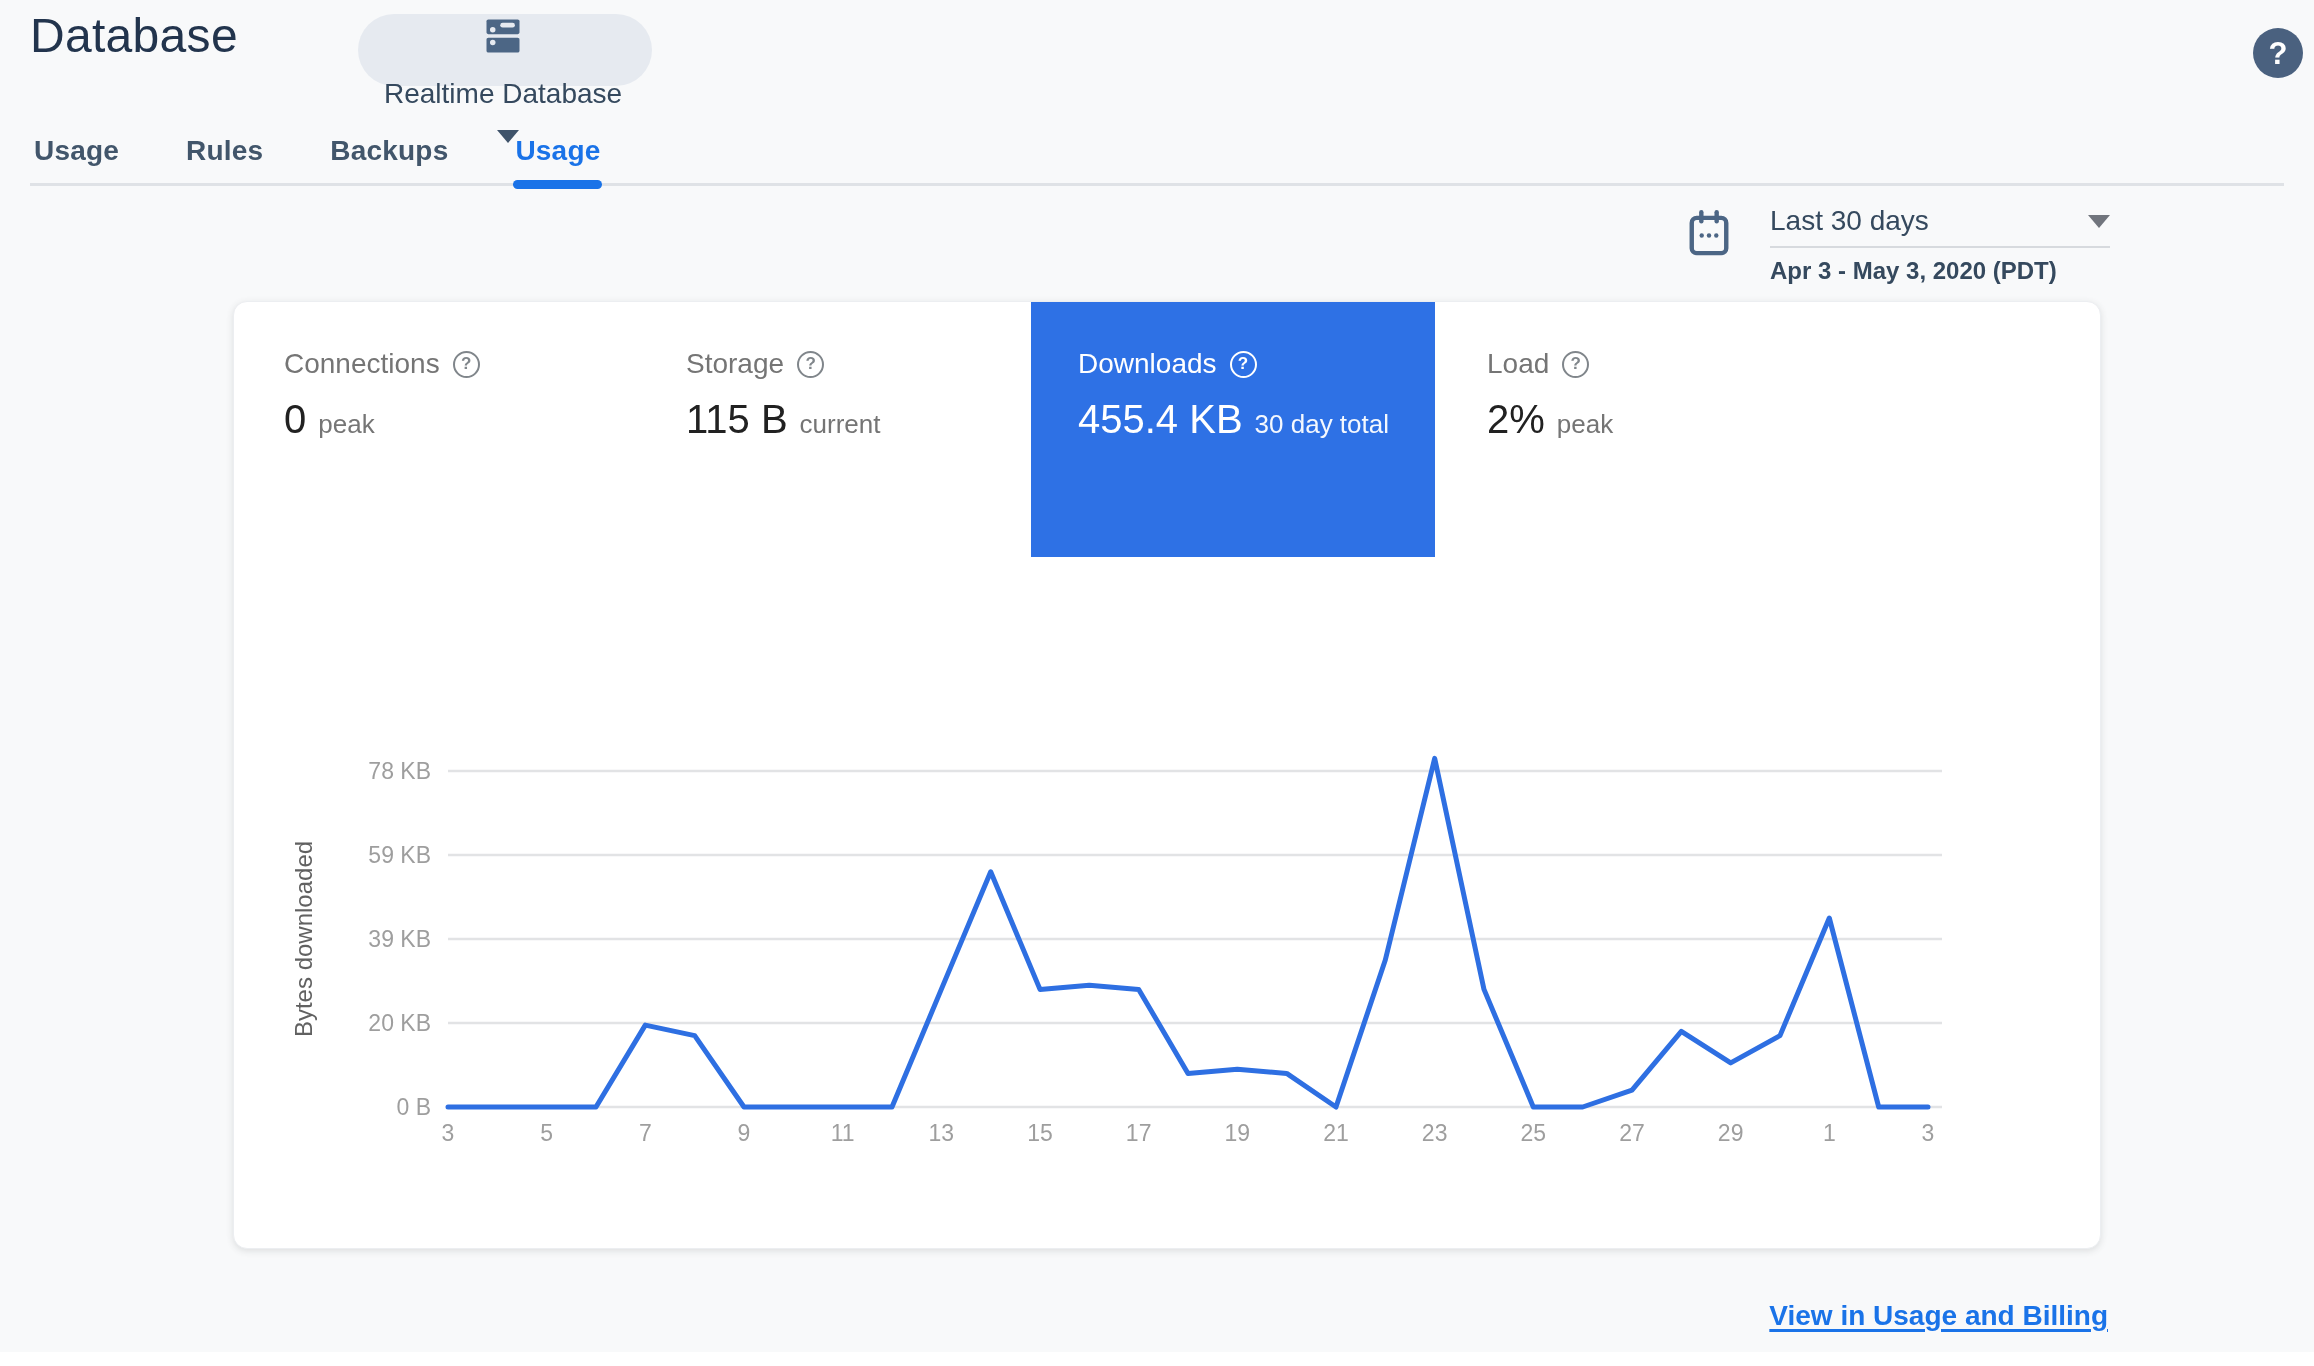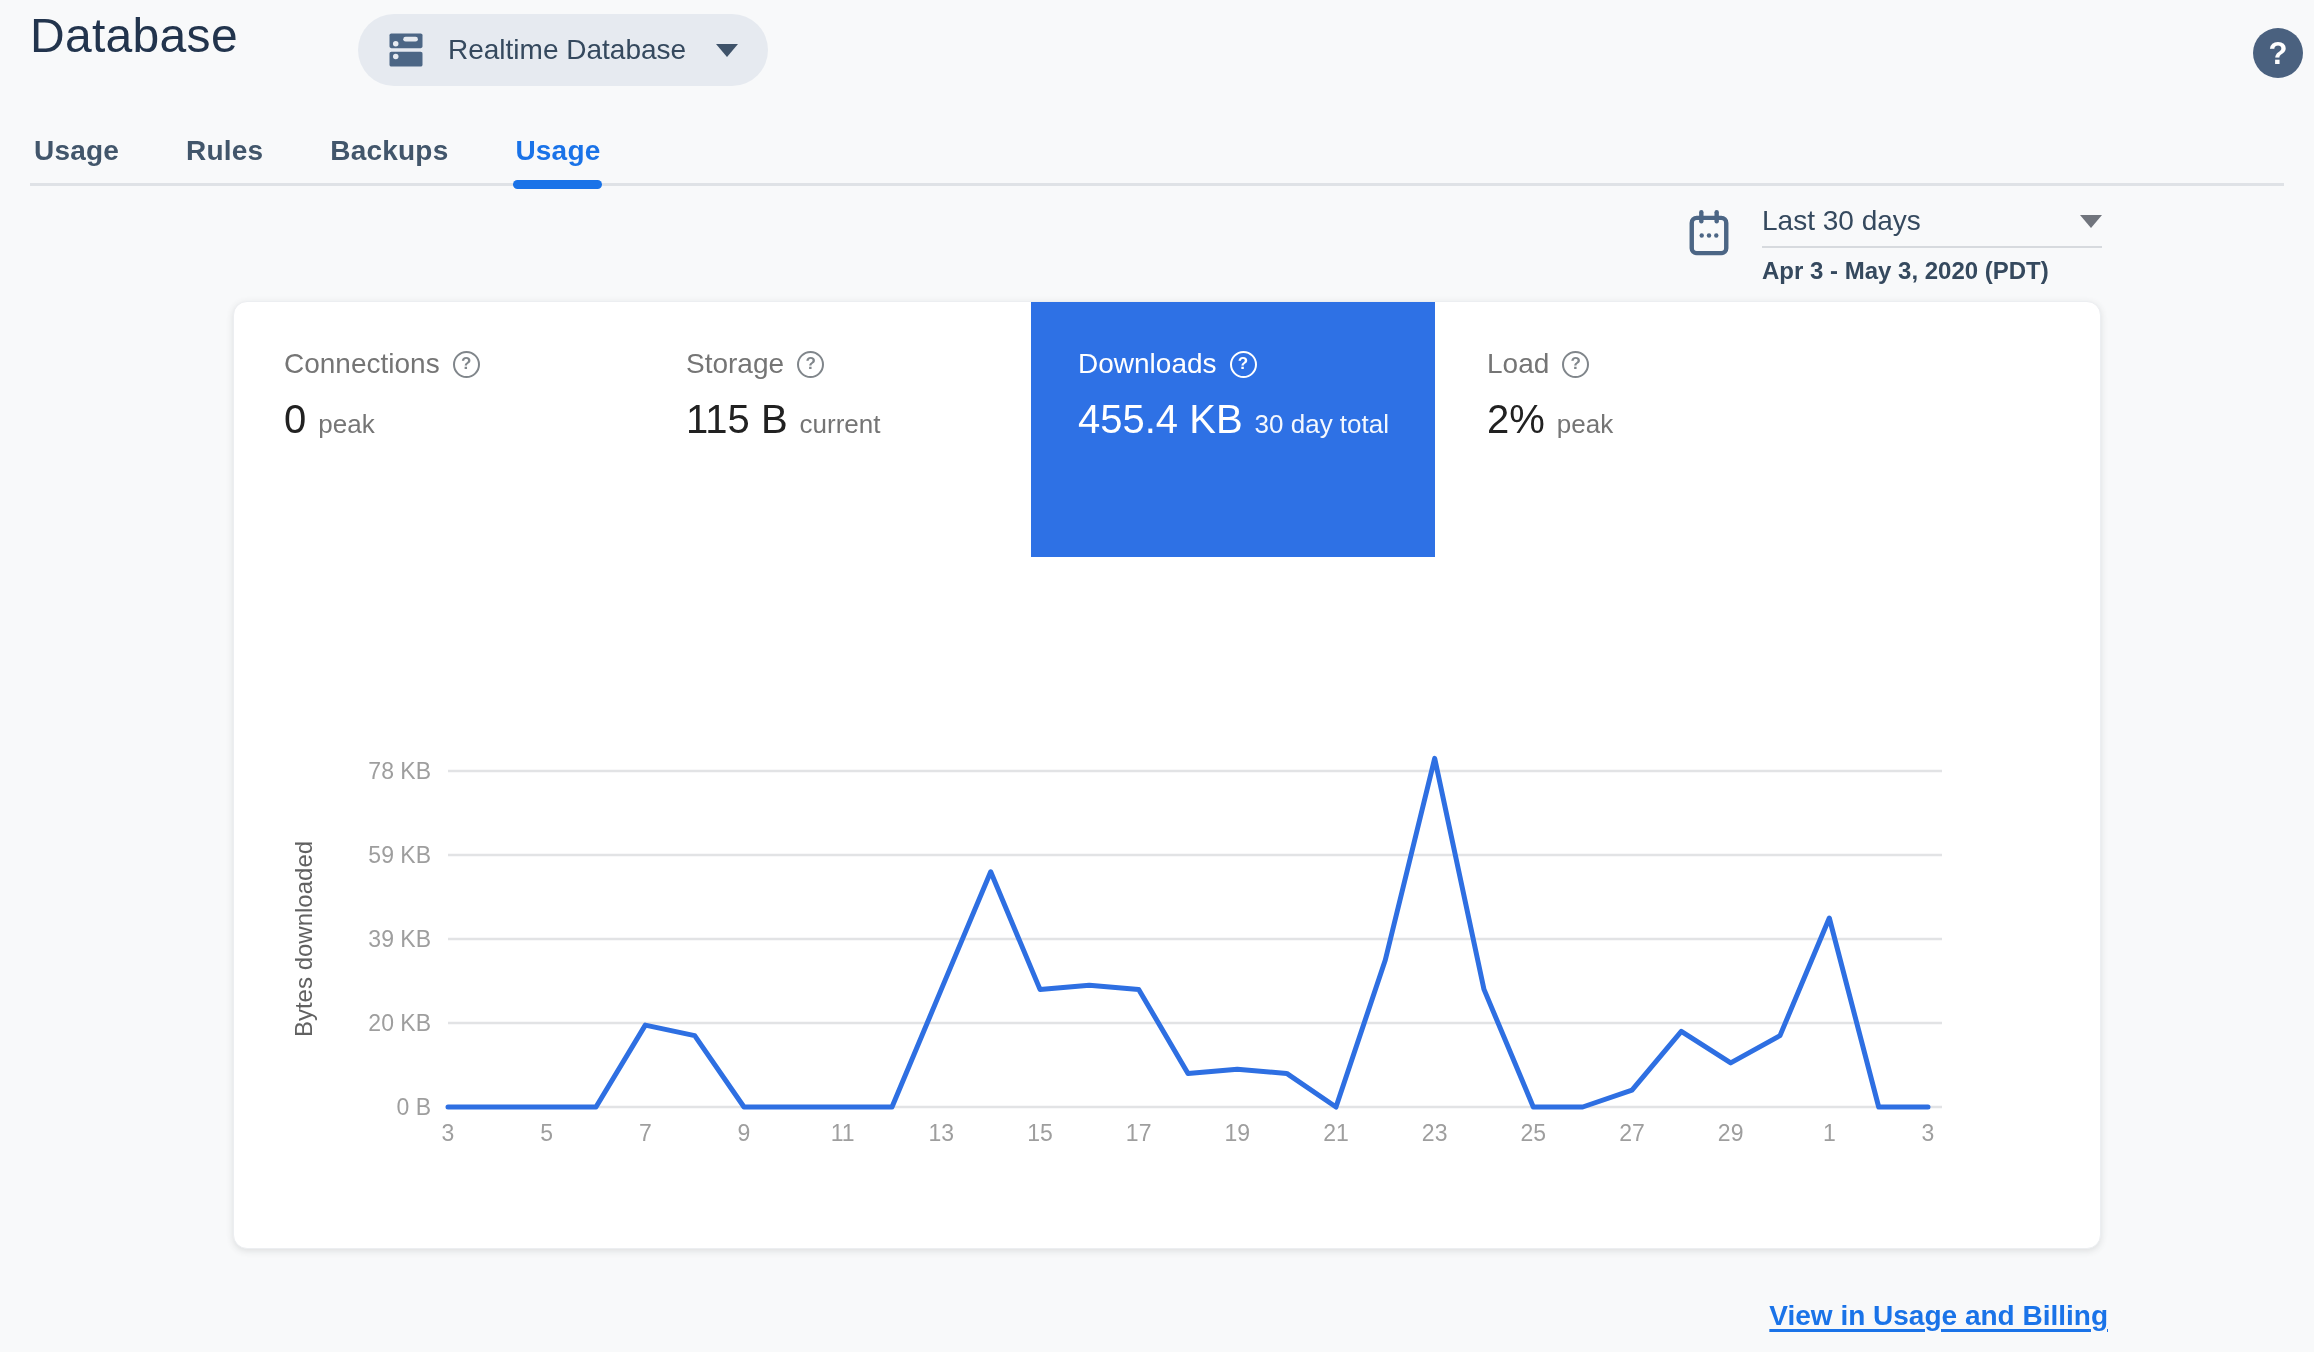--- a/index.html
+++ b/index.html
@@ -12,38 +12,38 @@
     --pagebg:#f8f9fa;
   }
   *{margin:0;padding:0;box-sizing:border-box;}
   html,body{width:2314px;height:1366px;}
   body{font-family:"Liberation Sans",sans-serif;background:#fff;}
   .page{position:relative;width:2314px;height:1366px;background:var(--pagebg);overflow:hidden;}
 
   
   .page-title{position:absolute;left:30px;top:8px;font-size:48px;font-weight:500;color:var(--title);letter-spacing:.3px;}
   .chip{position:absolute;left:358px;top:14px;height:72px;border-radius:36px;background:#e6eaf0;
-        display:flex;align-items:center;gap:20px;padding:0 30px 0 26px;border:none;cursor:pointer;}
+        display:flex;align-items:center;gap:20px;padding:0 30px 0 26px;border:none;cursor:pointer;flex-direction:column;}
   .chip-label{font-size:28px;color:var(--navy);}
   .caret{width:0;height:0;border-left:11px solid transparent;border-right:11px solid transparent;
          border-top:13px solid #3f536a;margin-left:10px;}
   .help-btn{position:absolute;left:2253px;top:28px;width:50px;height:50px;border-radius:50%;
             background:#4a617f;color:#fff;border:none;cursor:pointer;
             font-size:31px;font-weight:700;display:flex;align-items:center;justify-content:center;line-height:1;}
 
   
   .tabs{position:absolute;left:30px;right:30px;top:120px;height:66px;border-bottom:3px solid #dfe2e6;
         display:flex;gap:67px;padding-left:4px;}
   .tab{position:relative;font-size:28px;font-weight:700;color:#42566b;line-height:62px;cursor:pointer;letter-spacing:.2px;}
   .tab.active{color:var(--accent);}
   .tab.active::after{content:"";position:absolute;left:-2px;right:-2px;bottom:-6px;height:9px;border-radius:5px;
         background:var(--accent);}
 
   
-  .daterange{position:absolute;left:1686px;top:204px;display:flex;gap:30px;cursor:pointer;}
+  .daterange{position:absolute;left:1686px;top:204px;display:flex;gap:38px;cursor:pointer;}
   .dr-col{width:340px;}
   .dr-row1{display:flex;justify-content:space-between;align-items:center;font-size:28px;color:var(--navy);height:34px;}
   .dr-caret{width:0;height:0;border-left:11px solid transparent;border-right:11px solid transparent;
             border-top:13px solid #71757d;}
   .dr-divider{border-bottom:2px solid #d7dade;margin-top:8px;}
   .dr-row2{font-size:24px;color:var(--navy);margin-top:9px;font-weight:bold;}
 
   
   .card{position:absolute;left:233px;top:301px;width:1868px;height:948px;background:#fff;border-radius:14px;
         border:1px solid #eceef1;box-shadow:0 2px 7px rgba(60,64,67,.14);}

